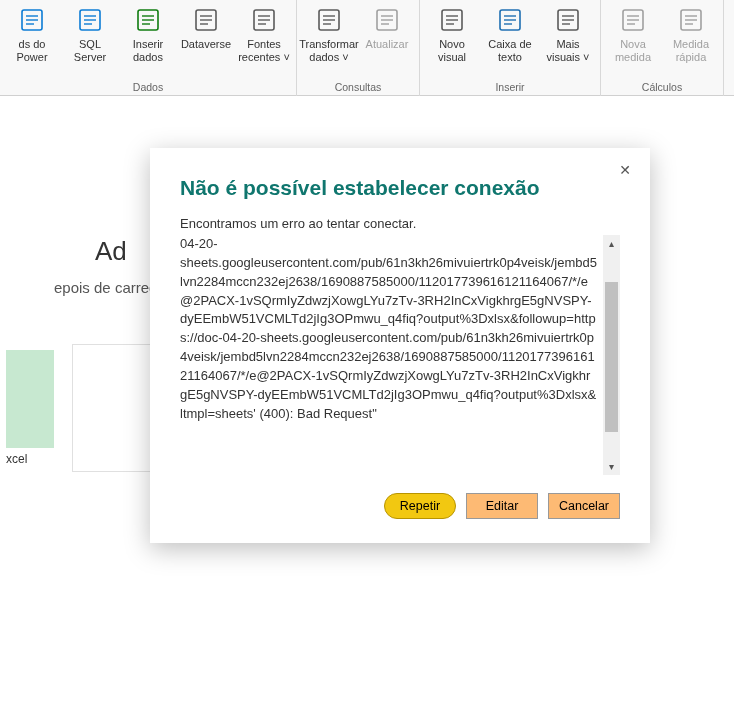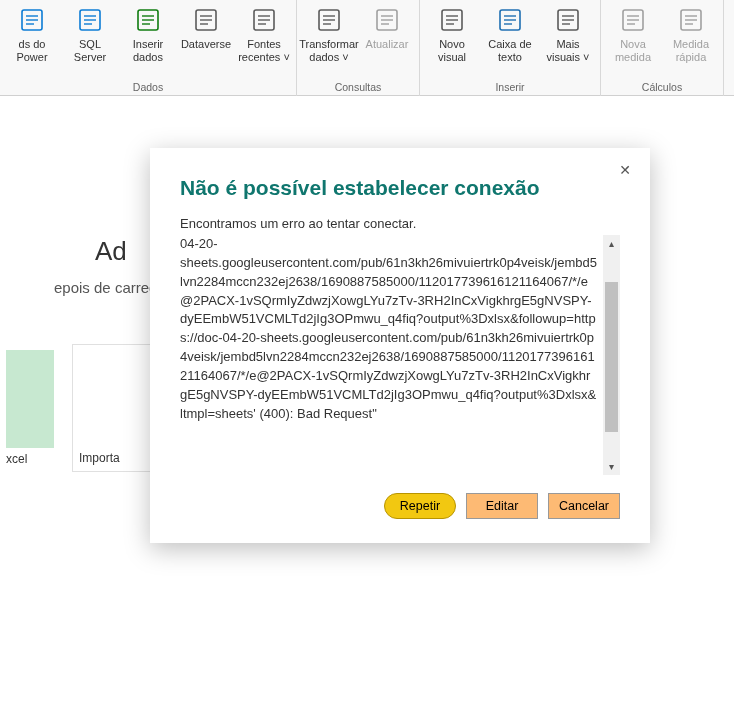--- a/index.html
+++ b/index.html
@@ -369,21 +369,20 @@
 <div class="bg-content">
   <div class="bg-title-frag">Ad</div>
   <div class="bg-sub-frag">epois de carrega</div>
   <div class="cards-row" id="cards-row">
       <div class="card green">
         <div class="card-top"></div>
         <div class="card-label">xcel</div>
       </div>
       <div class="card import">
         <div class="card-top"></div>
-        <div class="card-label">Importa</div>
       </div>
     </div>
 </div>
 
 <div class="dialog">
   <div class="dialog-close">✕</div>
   <div class="dialog-title">Não é possível estabelecer conexão</div>
   <div class="dialog-msg1">Encontramos um erro ao tentar conectar.</div>
   <div class="dialog-error-area">
     <div class="dialog-error-text">

